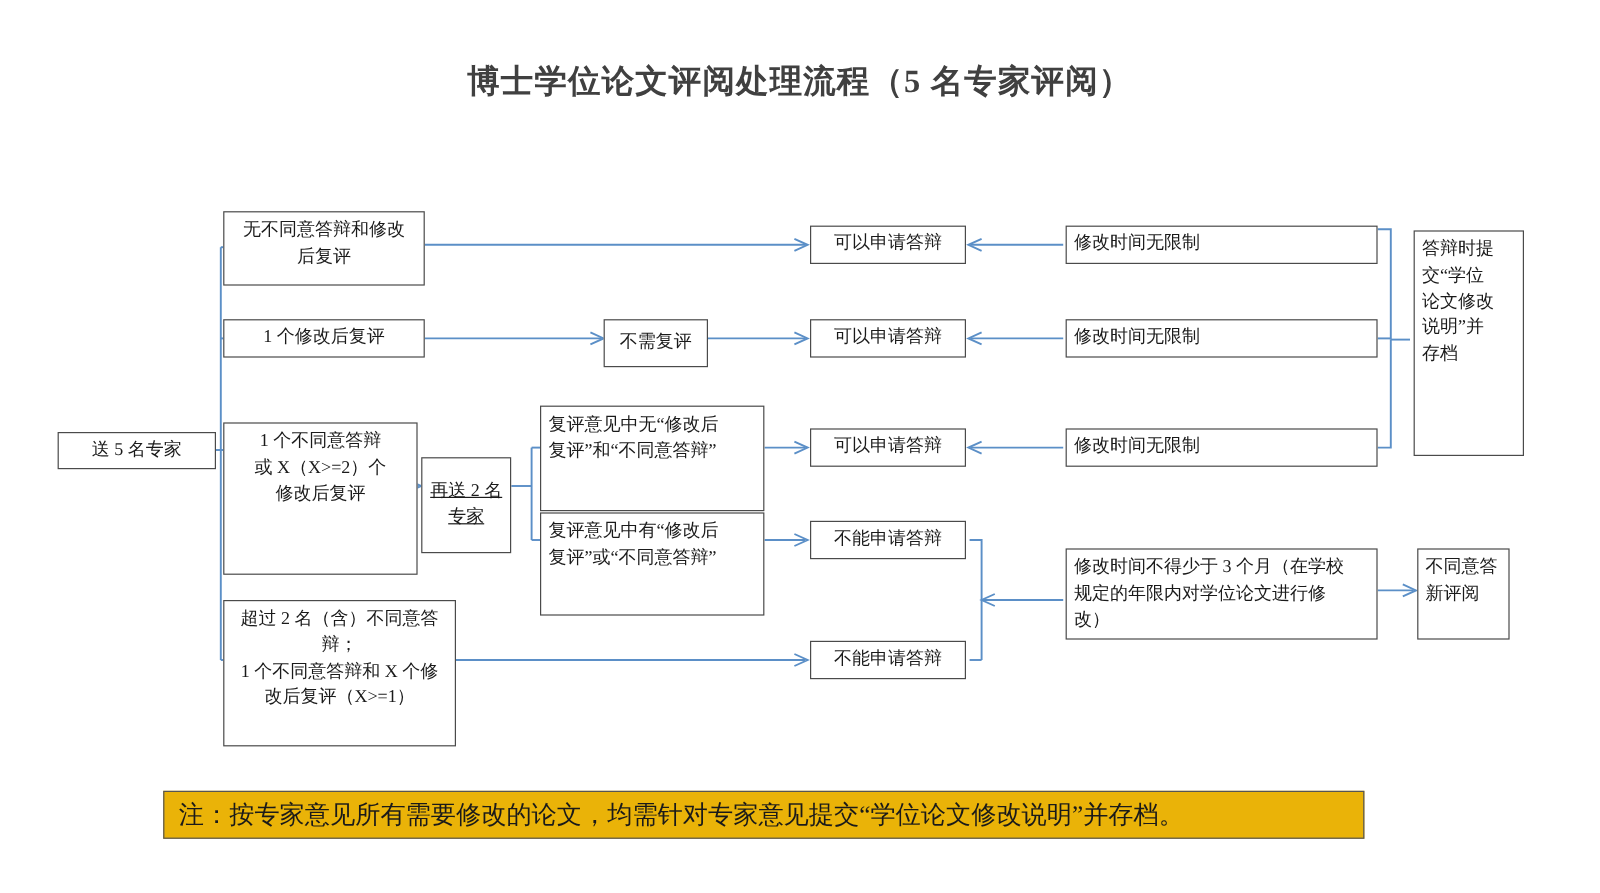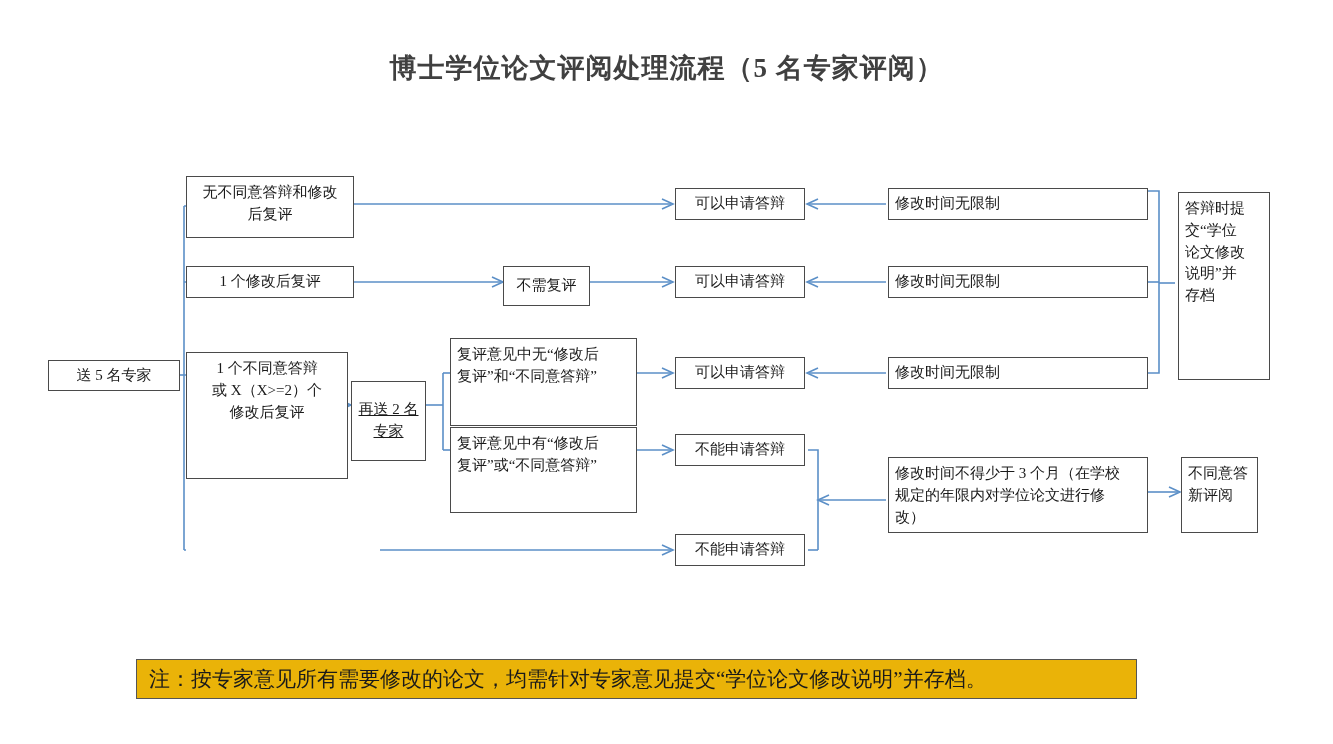--- a/index.html
+++ b/index.html
@@ -145,20 +145,24 @@
 
   <div class="node align-center" style="left:186px; top:176px; width:168px; height:62px;">无不同意答辩和修改
 后复评</div>
 
   <div class="node center-v align-center" style="left:186px; top:266px; width:168px; height:32px;">1 个修改后复评</div>
 
   <div class="node align-center" style="left:186px; top:352px; width:162px; height:127px;">1 个不同意答辩
 或 X（X&gt;=2）个
 修改后复评</div>
 
+  <div class="node align-center" style="left:186px; top:500px; width:194px; height:122px;">超过 2 名（含）不同意答
+辩；
+1 个不同意答辩和 X 个修
+改后复评（X&gt;=1）</div>
 
   <div class="node center-v align-center" style="left:351px; top:381px; width:75px; height:80px;text-decoration:underline;">再送 2 名
 专家</div>
 
   <div class="node align-left" style="left:450px; top:338px; width:187px; height:88px;">复评意见中无“修改后
 复评”和“不同意答辩”</div>
 
   <div class="node align-left" style="left:450px; top:427px; width:187px; height:86px;">复评意见中有“修改后
 复评”或“不同意答辩”</div>
 

